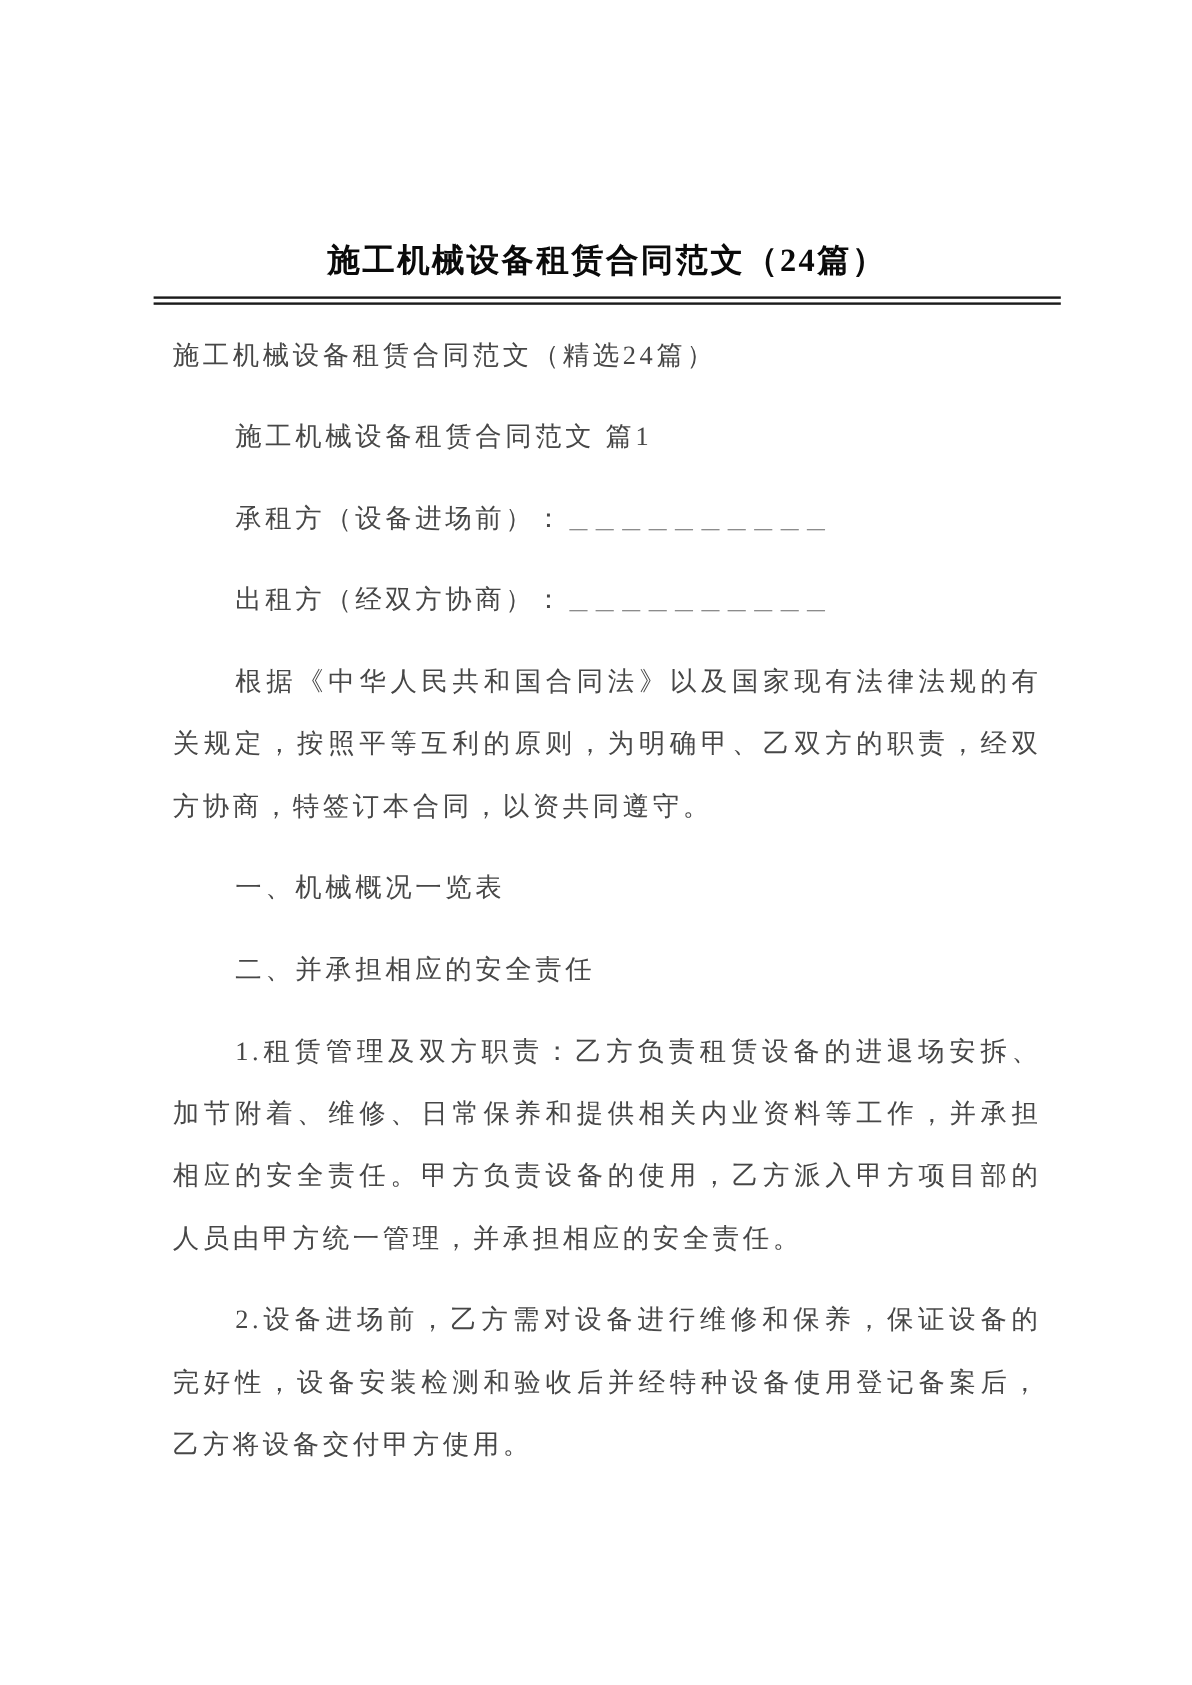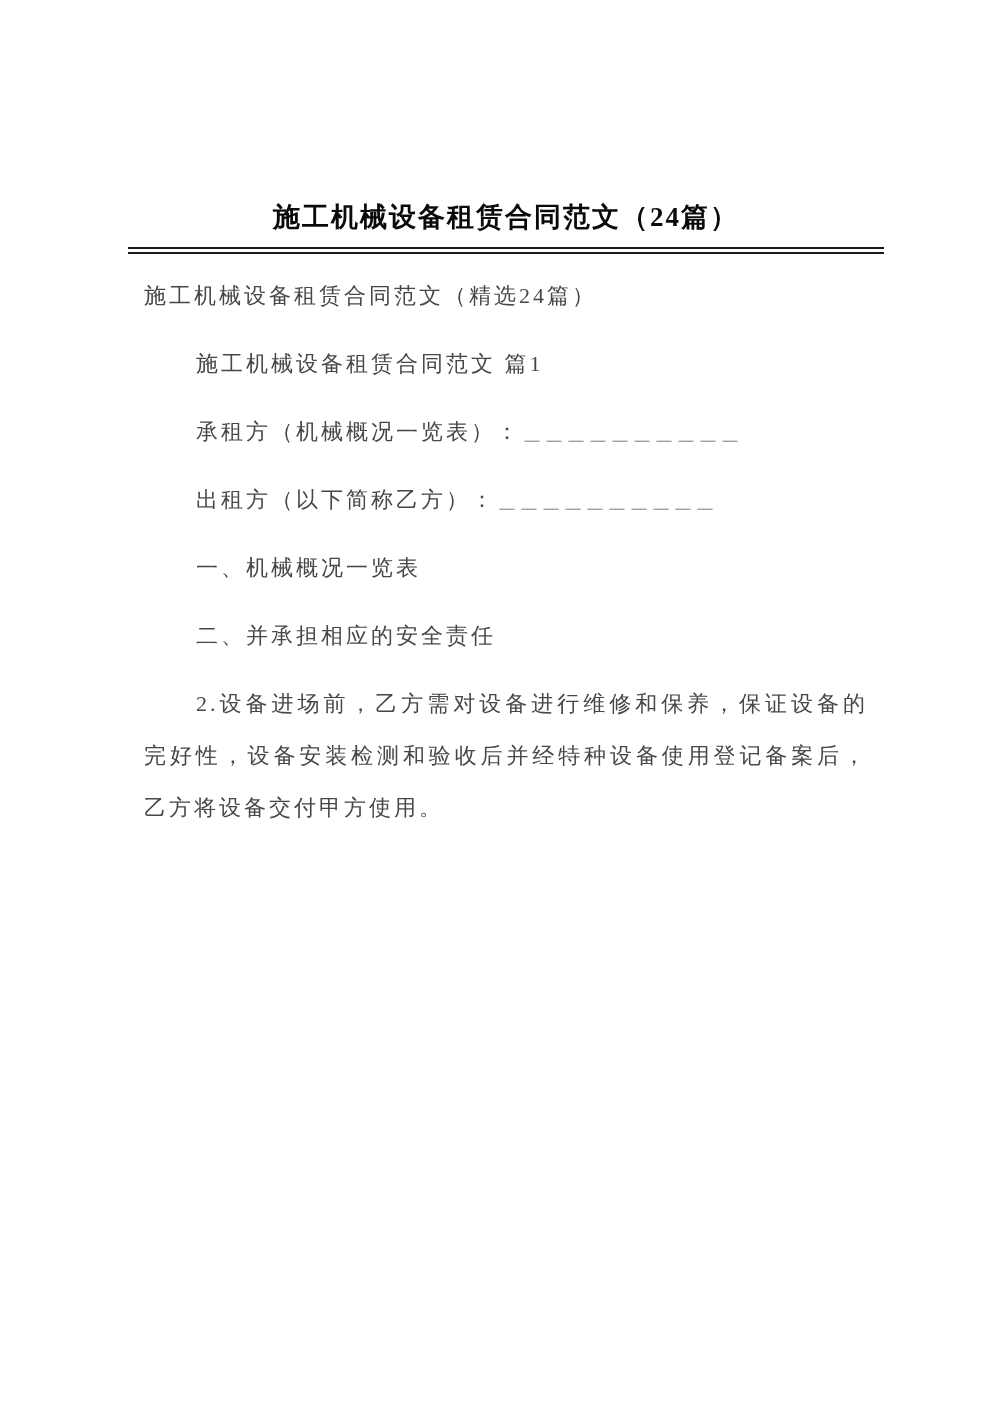--- a/index.html
+++ b/index.html
@@ -64,27 +64,29 @@
   <h1 class="doc-title">施工机械设备租赁合同范文（24篇）</h1>
 
   <div class="title-divider"></div>
 
   <div class="content">
 
     <p>施工机械设备租赁合同范文（精选24篇）</p>
 
     <p class="indent">施工机械设备租赁合同范文 篇1</p>
 
-    <p class="indent"><span>承租方（机械概况一览表）：</span><span class="blank">＿＿＿＿＿＿＿＿＿＿</span></p>
+    <p class="indent"><span>承租方（设备进场前）：</span><span class="blank">＿＿＿＿＿＿＿＿＿＿</span></p>
 
-    <p class="indent"><span>出租方（以下简称乙方）：</span><span class="blank">＿＿＿＿＿＿＿＿＿＿</span></p>
+    <p class="indent"><span>出租方（经双方协商）：</span><span class="blank">＿＿＿＿＿＿＿＿＿＿</span></p>
 
+    <p class="indent">根据《中华人民共和国合同法》以及国家现有法律法规的有关规定，按照平等互利的原则，为明确甲、乙双方的职责，经双方协商，特签订本合同，以资共同遵守。</p>
 
     <p class="indent">一、机械概况一览表</p>
 
     <p class="indent">二、并承担相应的安全责任</p>
 
+    <p class="indent">1.租赁管理及双方职责：乙方负责租赁设备的进退场安拆、加节附着、维修、日常保养和提供相关内业资料等工作，并承担相应的安全责任。甲方负责设备的使用，乙方派入甲方项目部的人员由甲方统一管理，并承担相应的安全责任。</p>
 
     <p class="indent">2.设备进场前，乙方需对设备进行维修和保养，保证设备的完好性，设备安装检测和验收后并经特种设备使用登记备案后，乙方将设备交付甲方使用。</p>
 
 
   </div>
 </div>
 
 </body></html>

